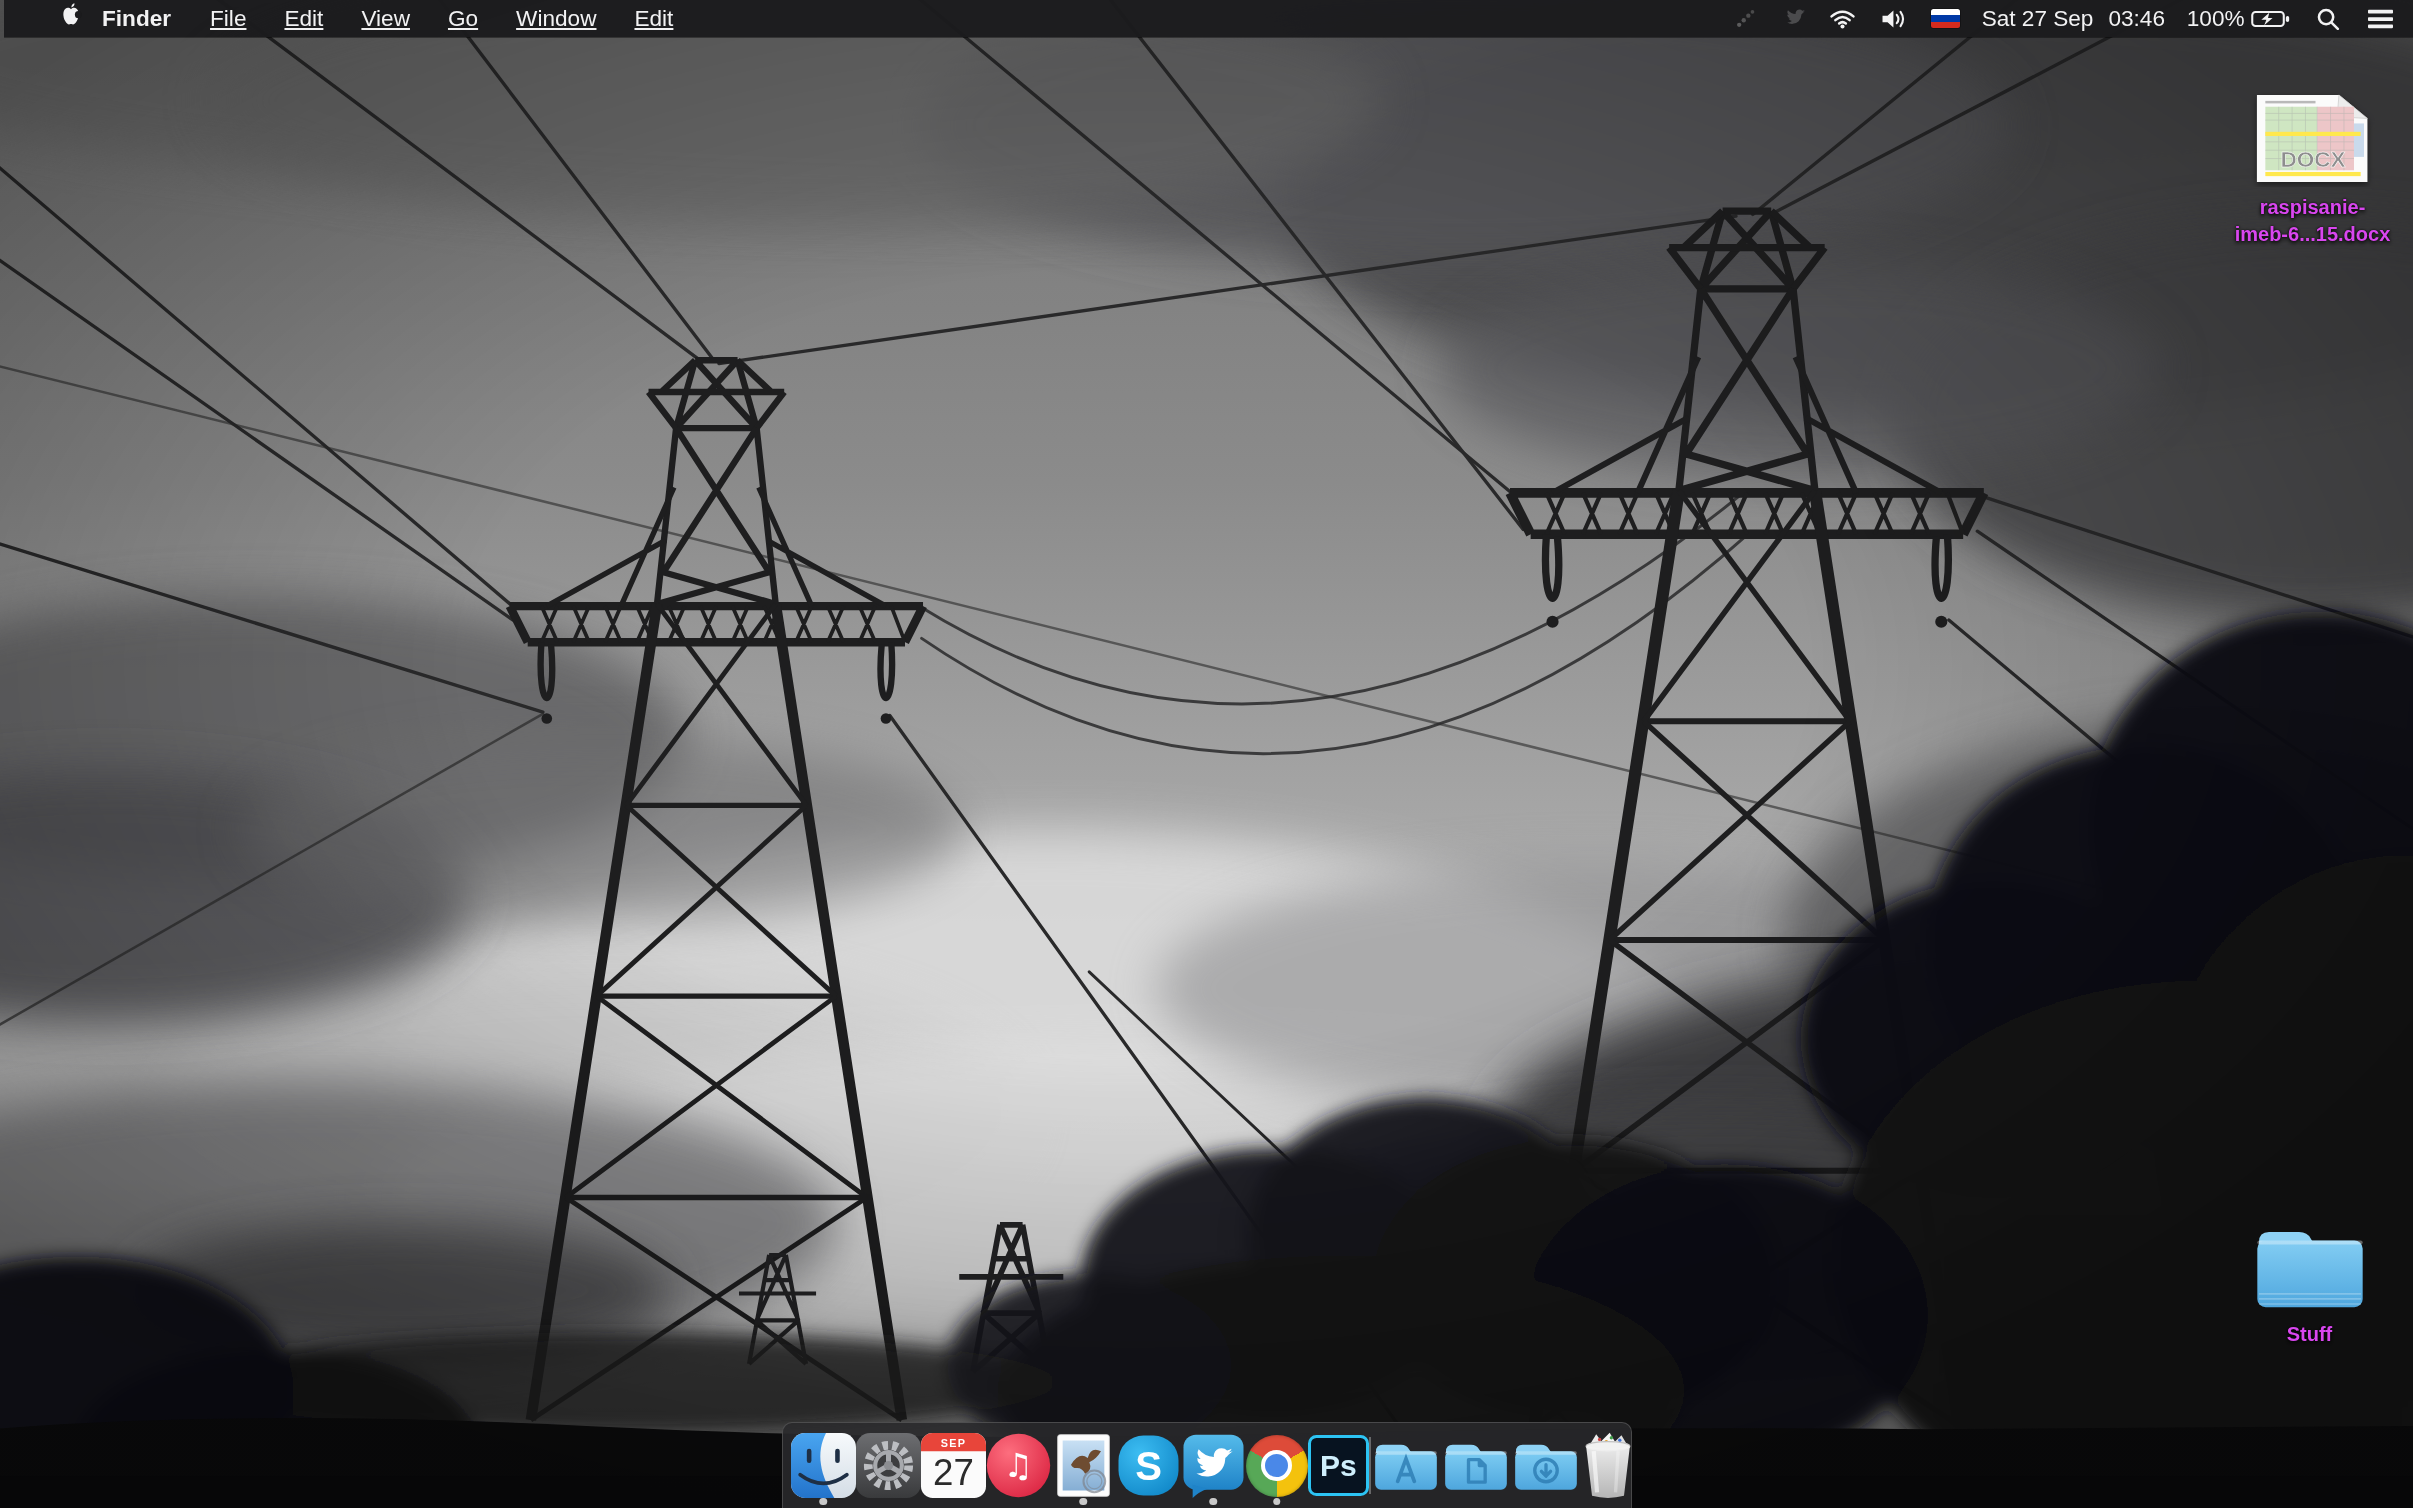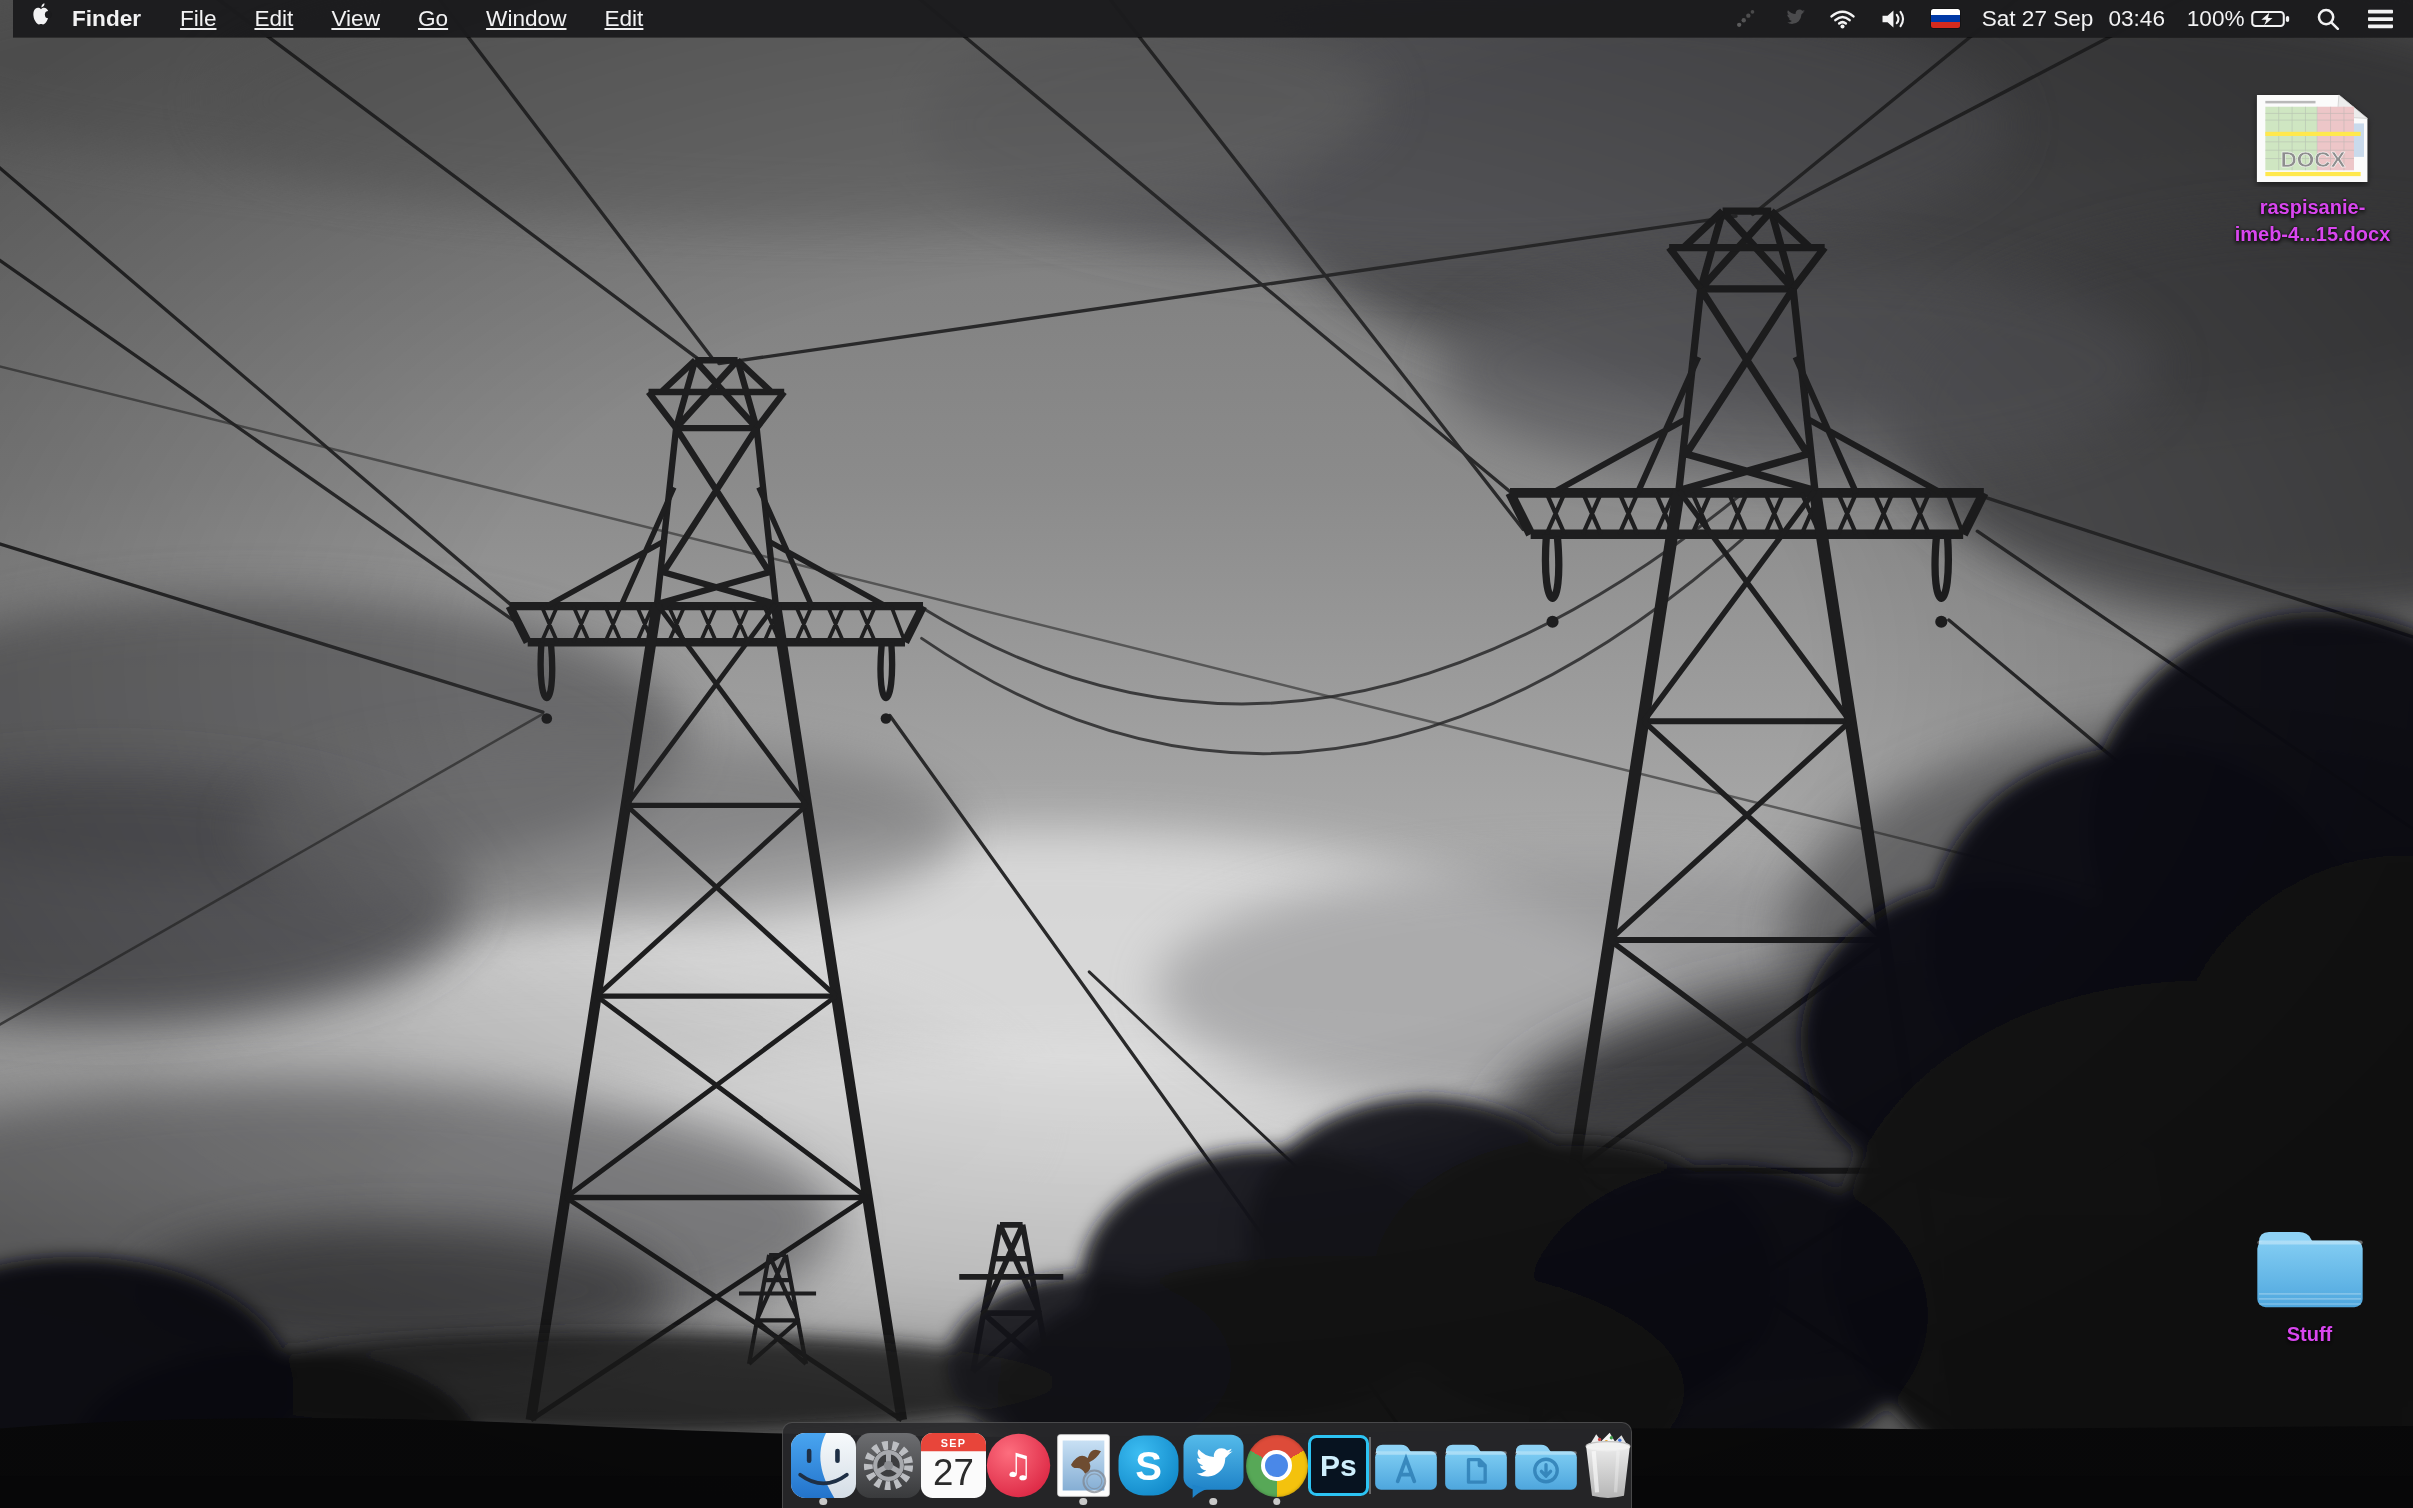--- a/index.html
+++ b/index.html
@@ -3,23 +3,23 @@
 <meta charset="utf-8">
 <style>
   html,body{margin:0;padding:0;background:#000;}
   .screen{position:relative;width:2413px;height:1508px;overflow:hidden;
           font-family:"Liberation Sans",sans-serif;}
   .wallpaper{position:absolute;inset:0;width:100%;height:100%;display:block;}
   .vignette{position:absolute;inset:0;pointer-events:none;z-index:2;
     background:radial-gradient(ellipse 62% 58% at 47% 44%, rgba(0,0,0,0) 45%, rgba(0,0,0,0.30) 100%);}
 
   
-  .menubar{position:absolute;top:0;left:13px;right:0;height:37px;z-index:10;
+  .menubar{position:absolute;top:0;left:4px;right:0;height:37px;z-index:10;
     background:rgba(27,27,29,0.97);display:flex;align-items:flex-end;
-    color:#f2f2f3;font-size:22.6px;box-shadow:0 0.8px 0 rgba(0,0,0,0.5);}
+    color:#f2f2f3;font-size:22.6px;box-shadow:0 0.8px 0 rgba(0,0,0,0.5);padding-left:39px;}
   .mb-left{display:flex;align-items:center;height:100%;}
   .mb-apple{display:flex;align-items:center;padding:0 20px 0 17px;height:100%;}
   .mb-app{font-weight:bold;padding:0 20px 0 0;}
   .mb-item{padding:0 19px;height:100%;display:flex;align-items:center;text-decoration:underline;}
   .mb-right{margin-left:auto;display:flex;align-items:center;height:100%;padding-right:15px;}
   .st{display:flex;align-items:center;padding:0 11.7px;height:100%;}
   .st svg{display:block;}
   .flag{width:28.5px;height:18.4px;border-radius:2.5px;overflow:hidden;display:flex;flex-direction:column;
         box-shadow:0 0 0 0.8px rgba(0,0,0,0.35);}
   .flag i{flex:1;display:block;}
@@ -270,21 +270,21 @@
           <path d="M34,20 V96 M50,20 V96 M66,20 V96 M80,20 V96 M96,20 V96 M112,20 V96"></path>
           <path d="M18,28 H124 M18,36 H124 M18,62 H124 M18,72 H124 M18,82 H124"></path>
         </g>
         <rect x="18" y="50" width="114" height="5" fill="#ffe84d"></rect>
         <rect x="18" y="98" width="114" height="5" fill="#ffe84d"></rect>
         <text x="75" y="92" text-anchor="middle" font-family="Liberation Sans, sans-serif" font-size="27" font-weight="bold" fill="#8e8e8e" stroke="#ffffff" stroke-width="0.6">DOCX</text>
       </svg>
     </div>
     <div class="desk-label">
       <div>raspisanie-</div>
-      <div>imeb-4...15.docx</div>
+      <div>imeb-6...15.docx</div>
     </div>
   </div>
 
   <div class="desk-icon stuff-icon">
     <div class="art">
       <svg width="126" height="97" viewBox="0 0 150 116">
         <defs>
           <linearGradient id="folG" x1="0" y1="0" x2="0" y2="1">
             <stop offset="0" stop-color="#83cdf3"></stop>
               <stop offset="1" stop-color="#4fa7de"></stop>

